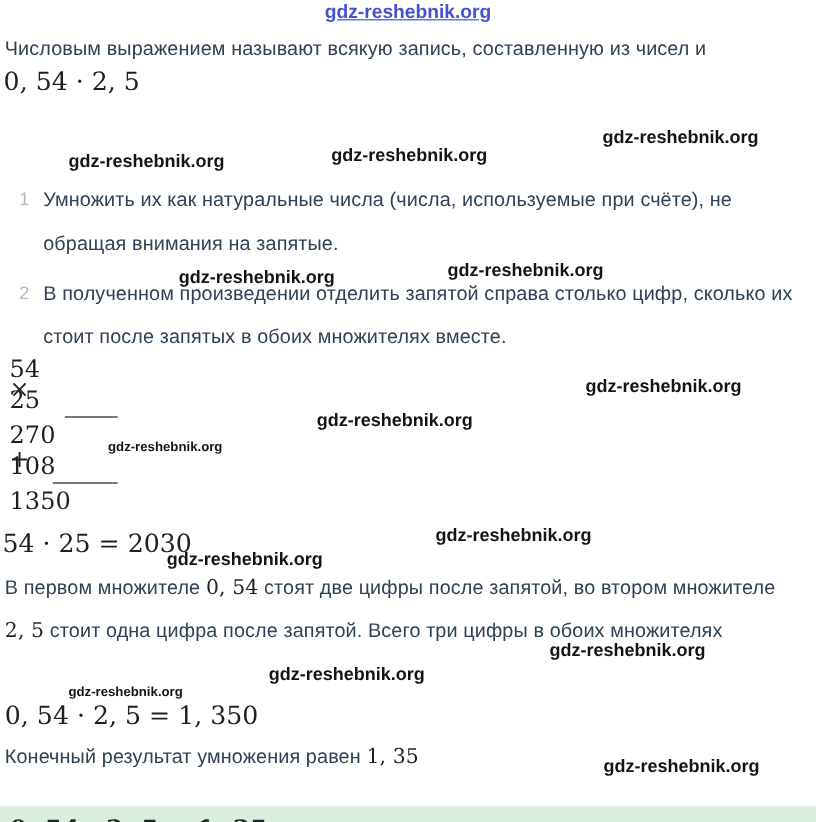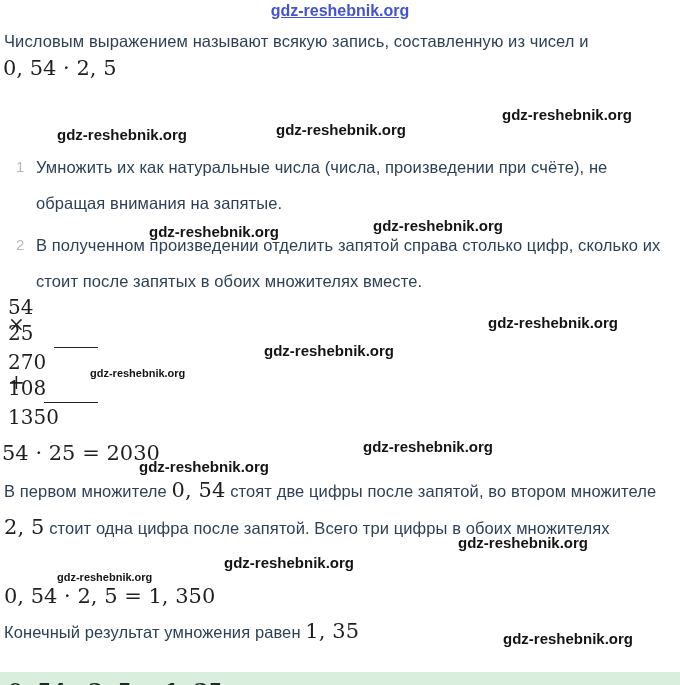--- a/index.html
+++ b/index.html
@@ -45,21 +45,21 @@
   
   .math {
     position: absolute;
     font-family: "DejaVu Serif", serif;
     font-size: 21px;
     color: #1f1f1f;
     white-space: nowrap;
   }
   .imath {
     font-family: "DejaVu Serif", serif;
-    font-size: 21px;
+    font-size: 17px;
     color: #1f1f1f;
   }
 
   
   .step { position: absolute; left: 0; width: 680px; }
   .step-num {
     position: absolute;
     left: 16px; top: 9px;
     font-size: 15px;
     color: #b3b9be;
@@ -114,21 +114,21 @@
 
   <a class="wm header">gdz-reshebnik.org</a>
 
   <p class="para single" style="top:30px;left:4px">Числовым выражением называют всякую запись, составленную из чисел и</p>
 
   <div class="math" style="top:56px;left:3px">0, 54 · 2, 5</div>
 
 
   <div class="step" style="top:149px">
     <span class="step-num">1</span>
-    <div class="step-text">Умножить их как натуральные числа (числа, произведении при счёте), не обращая внимания на запятые.</div>
+    <div class="step-text">Умножить их как натуральные числа (числа, используемые при счёте), не обращая внимания на запятые.</div>
   </div>
 
   <div class="step" style="top:227px">
     <span class="step-num">2</span>
     <div class="step-text">В полученном произведении отделить запятой справа столько цифр, сколько их стоит после запятых в обоих множителях вместе.</div>
   </div>
 
   <div class="mult">
     <span class="op" style="top:18px">×</span>
     <span class="op" style="top:76px">+</span>

